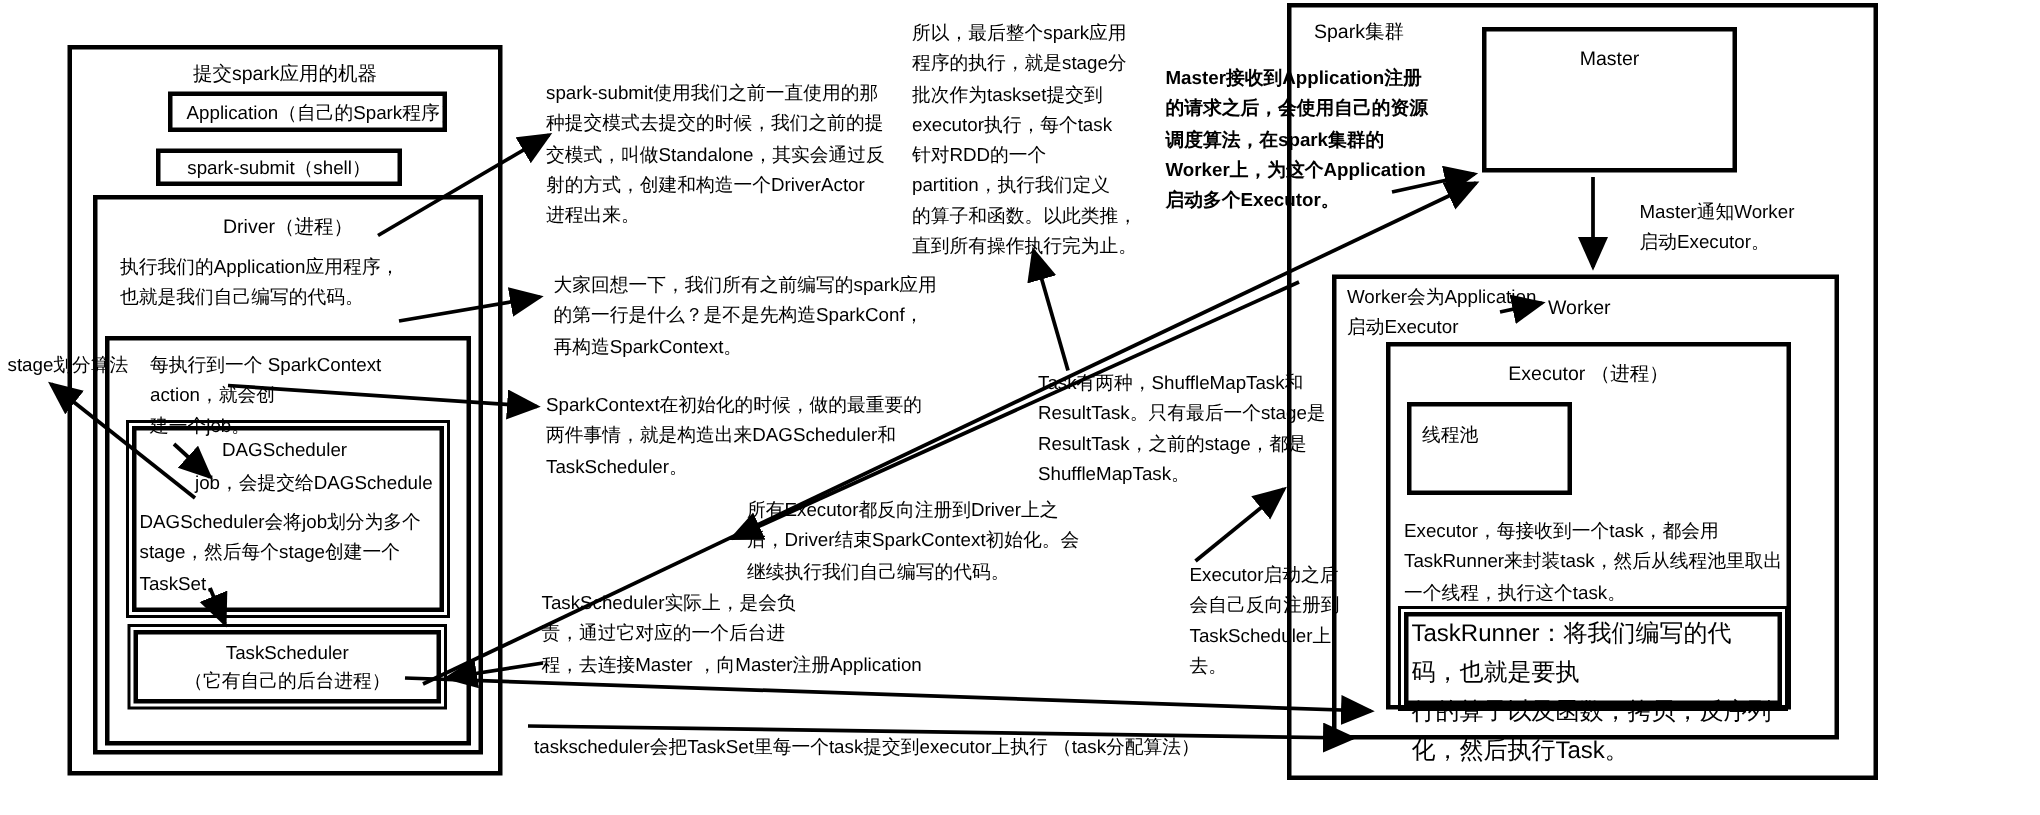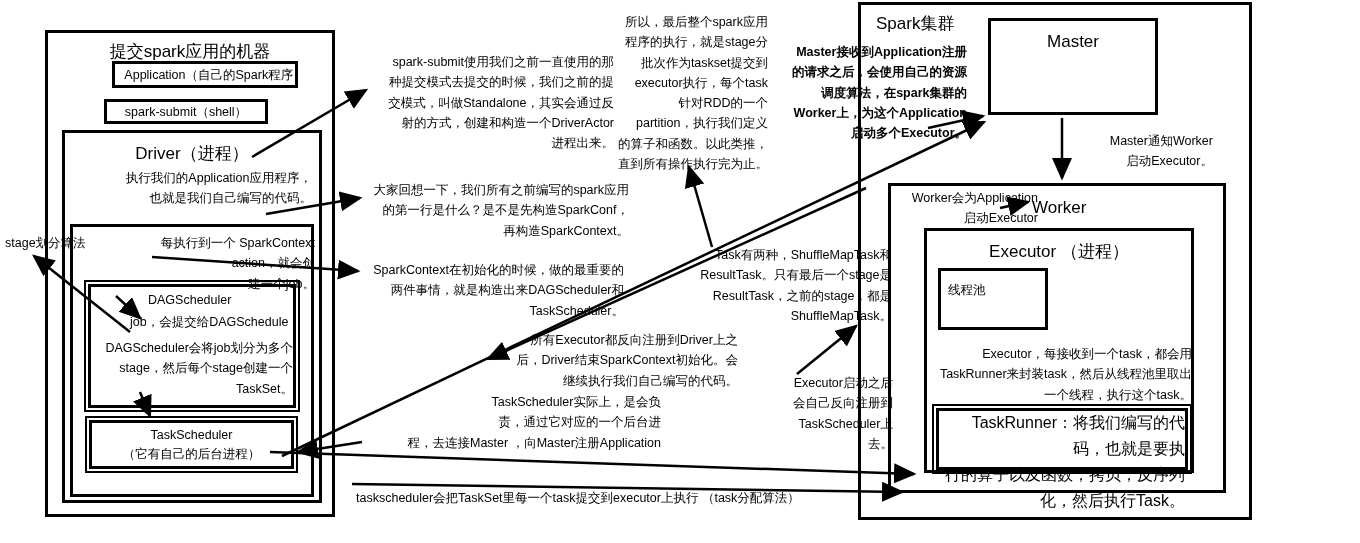--- a/index.html
+++ b/index.html
@@ -1,23 +1,23 @@
 <!DOCTYPE html>
 <html><head>
 <meta charset="utf-8">
 <style>
   * { margin:0; padding:0; box-sizing:border-box; }
   html,body { background:#fff; }
   body { font-family:"Liberation Sans","DejaVu Sans",sans-serif; color:#000; }
   .canvas { position:relative; width:1360px; height:543px; background:#fff; overflow:hidden; }
   .box { position:absolute; border:3px solid #000; background:transparent; }
   .dbl { outline:2px solid #000; outline-offset:2px; }
-  .txt { position:absolute; font-size:12.5px; line-height:1.62; white-space:pre-line;text-align:right; }
+  .txt { position:absolute; font-size:12.5px; line-height:1.62; white-space:pre-line; }
   .ctr { text-align:center; }
-  .lbl { font-size:17px; }
+  .lbl { font-size:13px; }
   .arrows { position:absolute; left:0; top:0; width:1360px; height:543px; pointer-events:none; }
   .arrows line { stroke:#000; stroke-width:2.5; }
 </style>
 </head>
 <body>
 
 <div class="canvas">
 
   <div class="box" style="left:45px; top:30px; width:290px; height:487px;"></div>
   <div class="txt ctr lbl" style="left:45px; top:38px; width:290px;">提交spark应用的机器</div>

